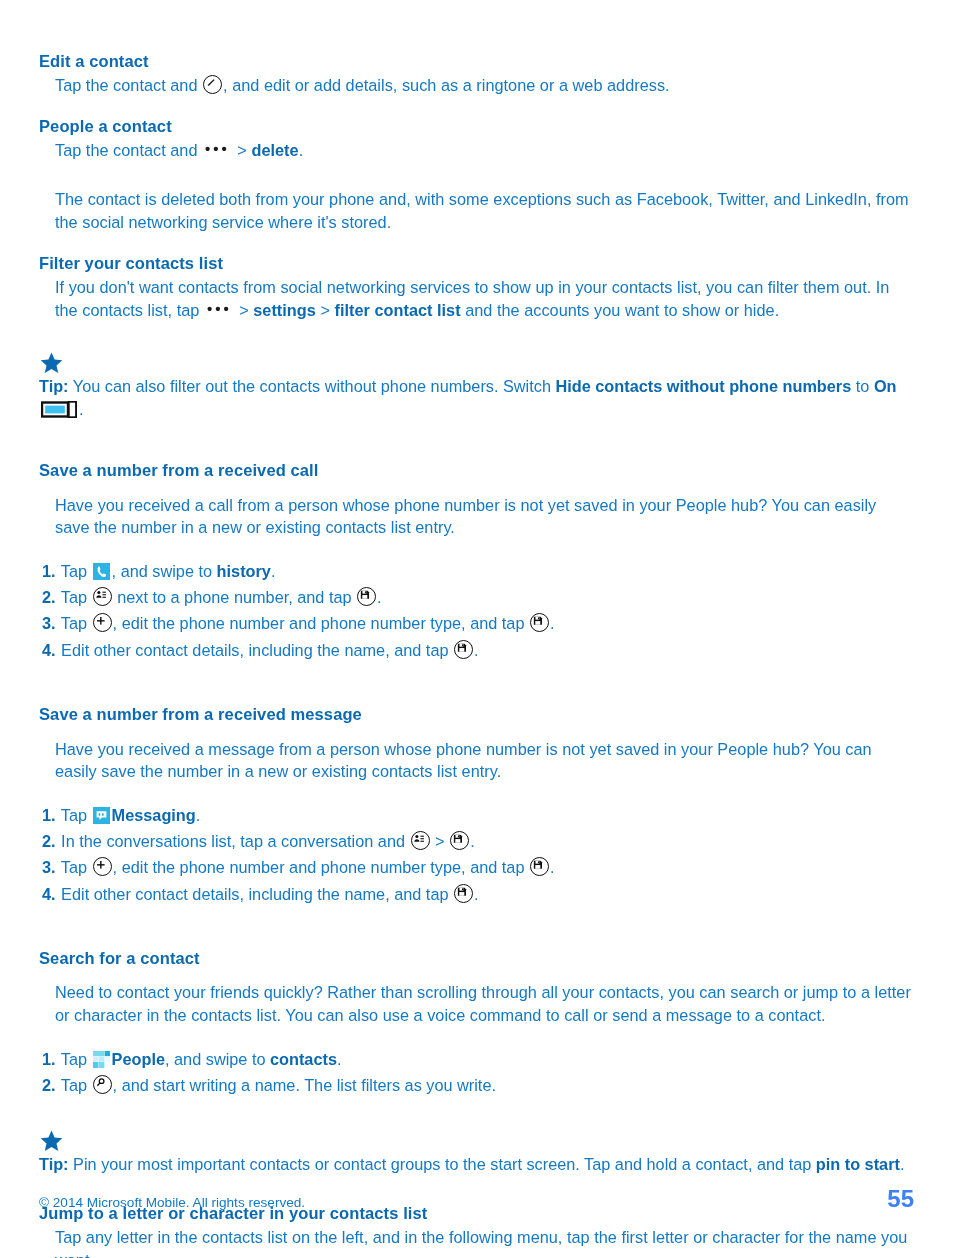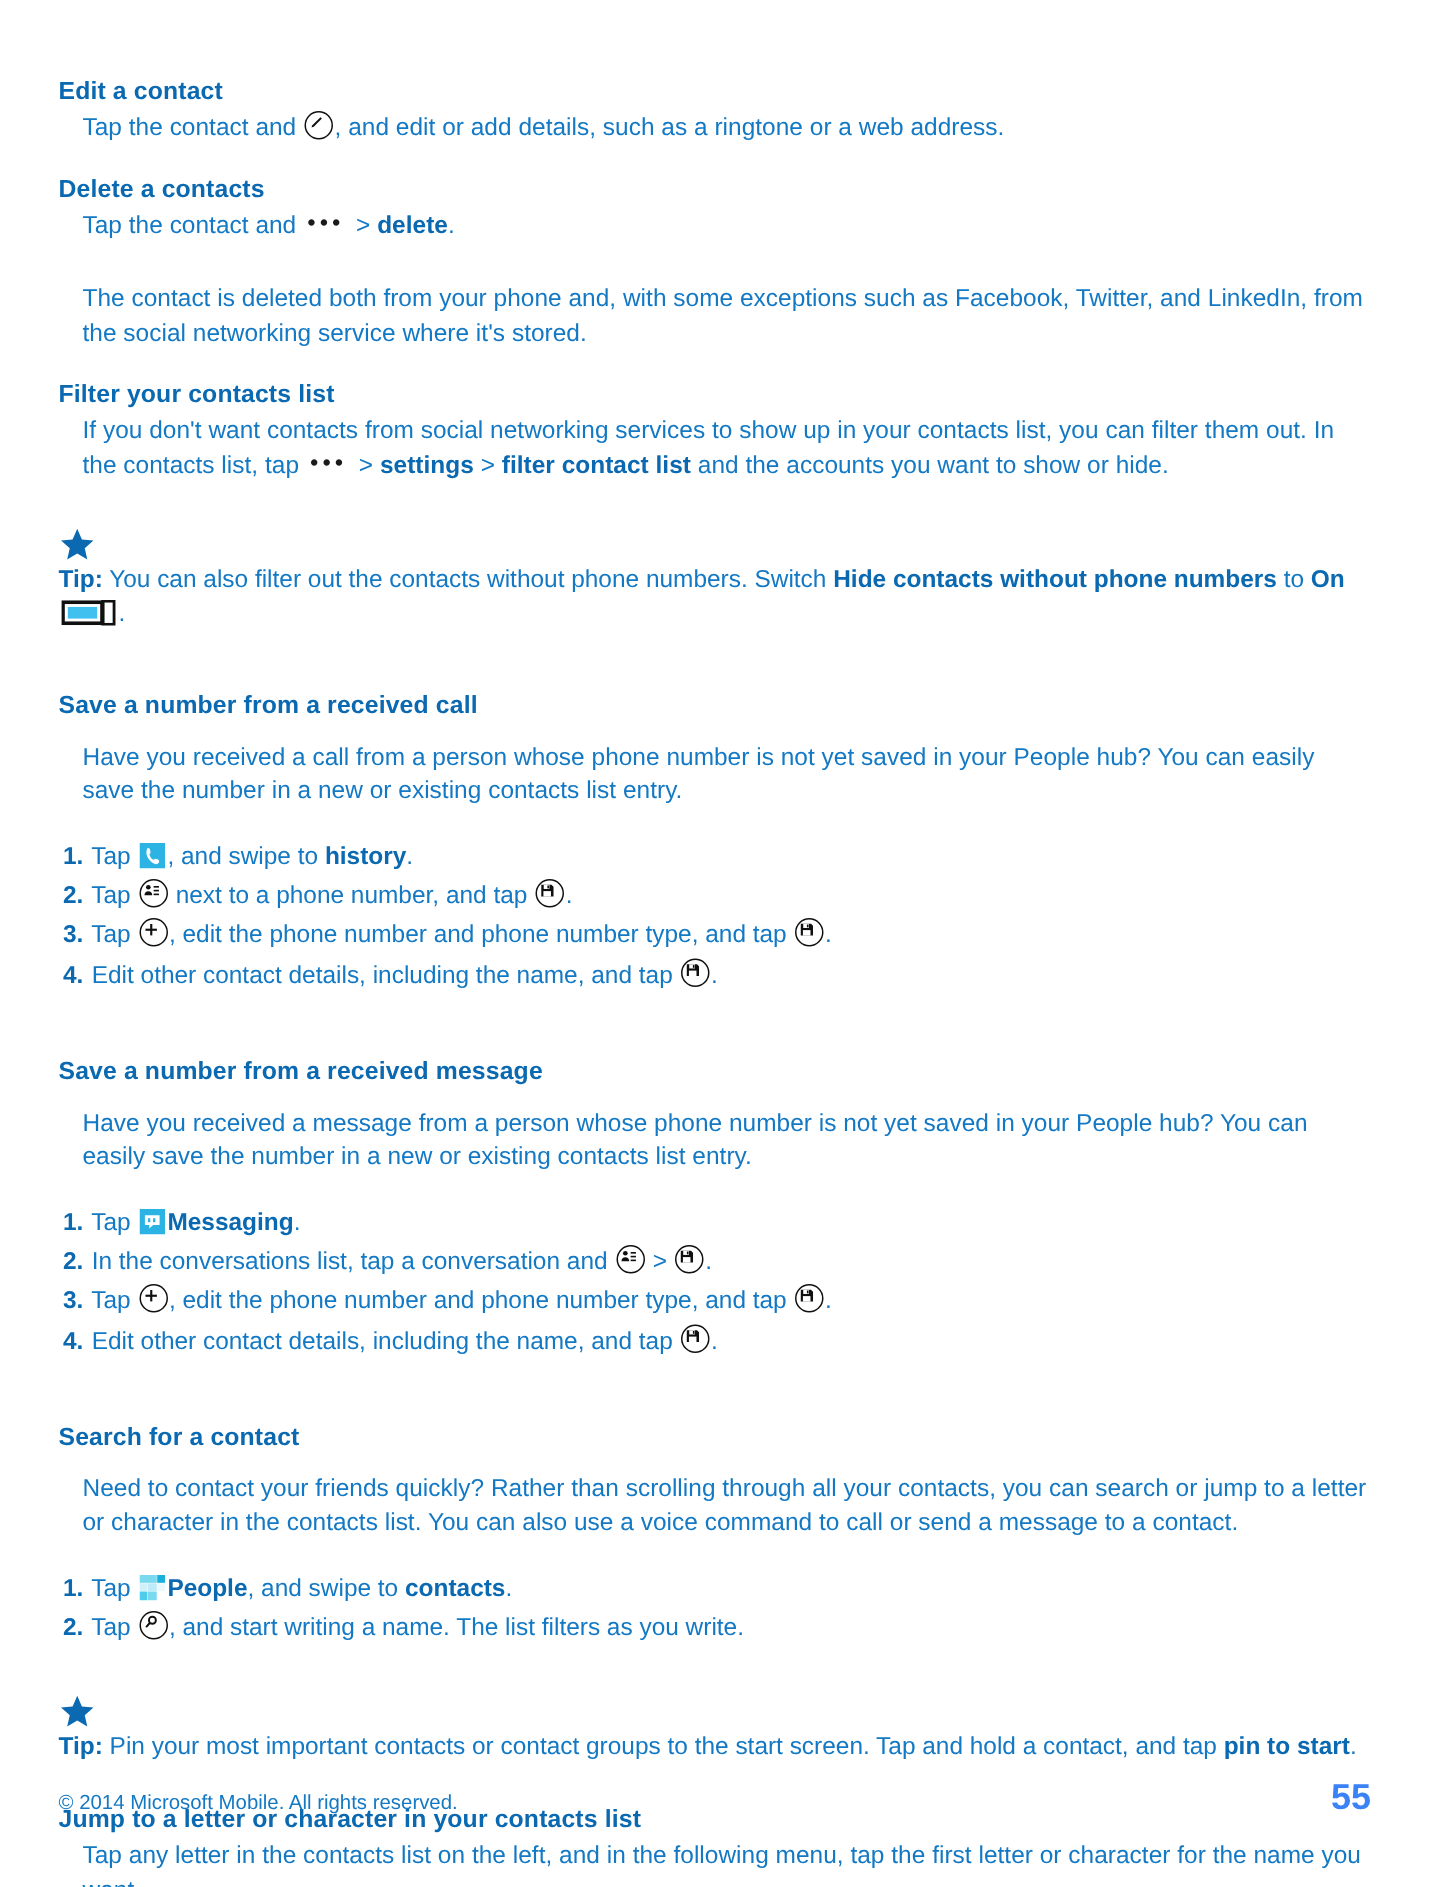--- a/index.html
+++ b/index.html
@@ -161,21 +161,21 @@
 
 <div class="page">
 
   <h3 class="heading">Edit a contact</h3>
   <p class="body"><span>Tap the contact and </span><span class="ic ic-circle"><svg width="13.6" height="13.6" viewBox="0 0 20 20">
           <path d="M14.2 4.6 L15.6 6.0 L7.6 14.0 L5.4 14.8 L6.2 12.6 Z" fill="#101010"></path>
         </svg></span><span>, and edit or add details, such as a ringtone or a web address.</span></p>
 
   <div class="blockgap-sm"></div>
 
-  <h3 class="heading">Delete a contacts</h3>
+  <h3 class="heading">People a contact</h3>
   <p class="body"><span>Tap the contact and </span><span class="ic ic-ellipsis">•••</span><span> &gt; </span><b>delete</b><span>.</span></p>
 
   <div class="blockgap-md"></div>
 
   <p class="body">The contact is deleted both from your phone and, with some exceptions such as Facebook, Twitter, and LinkedIn, from the social networking service where it's stored.</p>
 
   <div class="blockgap-sm"></div>
 
   <h3 class="heading">Filter your contacts list</h3>
   <p class="body"><span>If you don't want contacts from social networking services to show up in your contacts list, you can filter them out. In the contacts list, tap </span><span class="ic ic-ellipsis">•••</span><span> &gt; </span><b>settings</b><span> &gt; </span><b>filter contact list</b><span> and the accounts you want to show or hide.</span></p>

